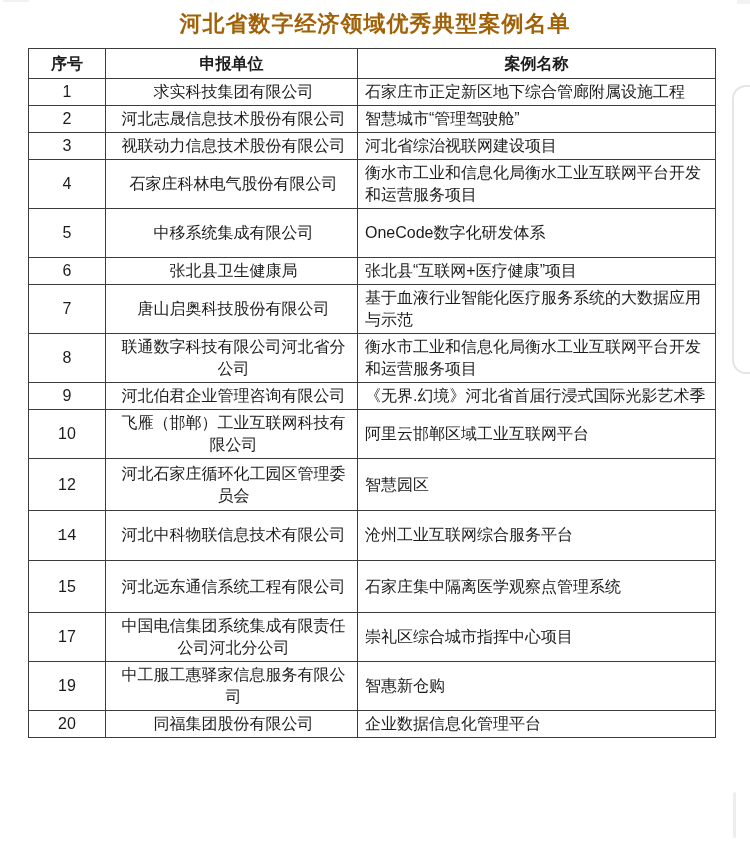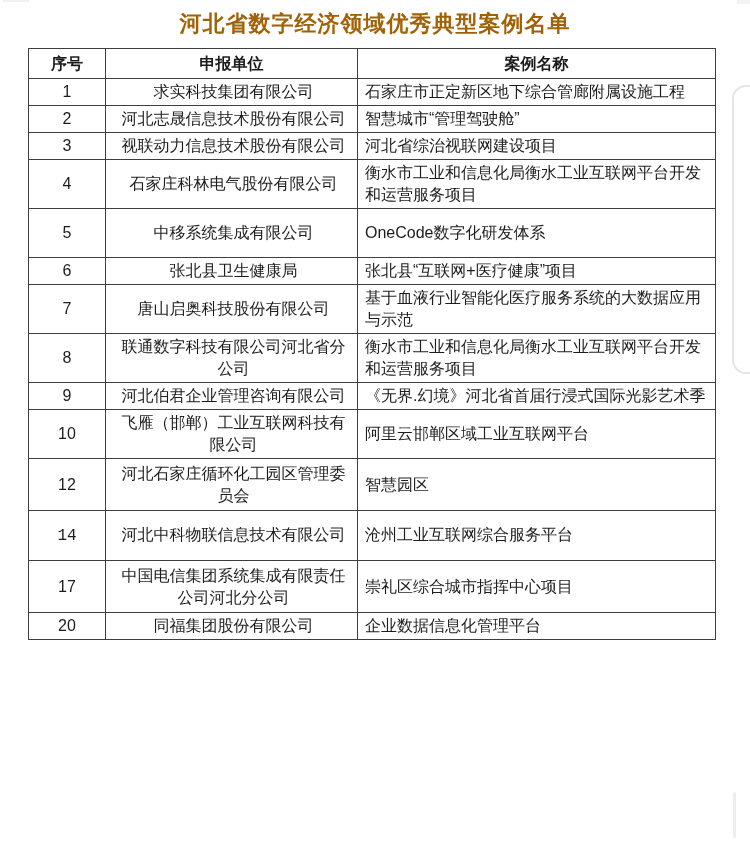--- a/index.html
+++ b/index.html
@@ -137,23 +137,33 @@
       <td class="c-no">12</td>
       <td class="c-unit">河北石家庄循环化工园区管理委员会</td>
       <td class="c-case">智慧园区</td>
     </tr>
         <tr>
       <td class="c-no">14</td>
       <td class="c-unit">河北中科物联信息技术有限公司</td>
       <td class="c-case">沧州工业互联网综合服务平台</td>
     </tr>
         <tr>
+      <td class="c-no">15</td>
+      <td class="c-unit">河北远东通信系统工程有限公司</td>
+      <td class="c-case">石家庄集中隔离医学观察点管理系统</td>
+    </tr>
+        <tr>
       <td class="c-no">17</td>
       <td class="c-unit">中国电信集团系统集成有限责任公司河北分公司</td>
       <td class="c-case">崇礼区综合城市指挥中心项目</td>
+    </tr>
+        <tr>
+      <td class="c-no">19</td>
+      <td class="c-unit">中工服工惠驿家信息服务有限公司</td>
+      <td class="c-case">智惠新仓购</td>
     </tr>
         <tr>
       <td class="c-no">20</td>
       <td class="c-unit">同福集团股份有限公司</td>
       <td class="c-case">企业数据信息化管理平台</td>
     </tr>
       </tbody>
   </table>
 
   <div class="scroll-thumb"></div>

